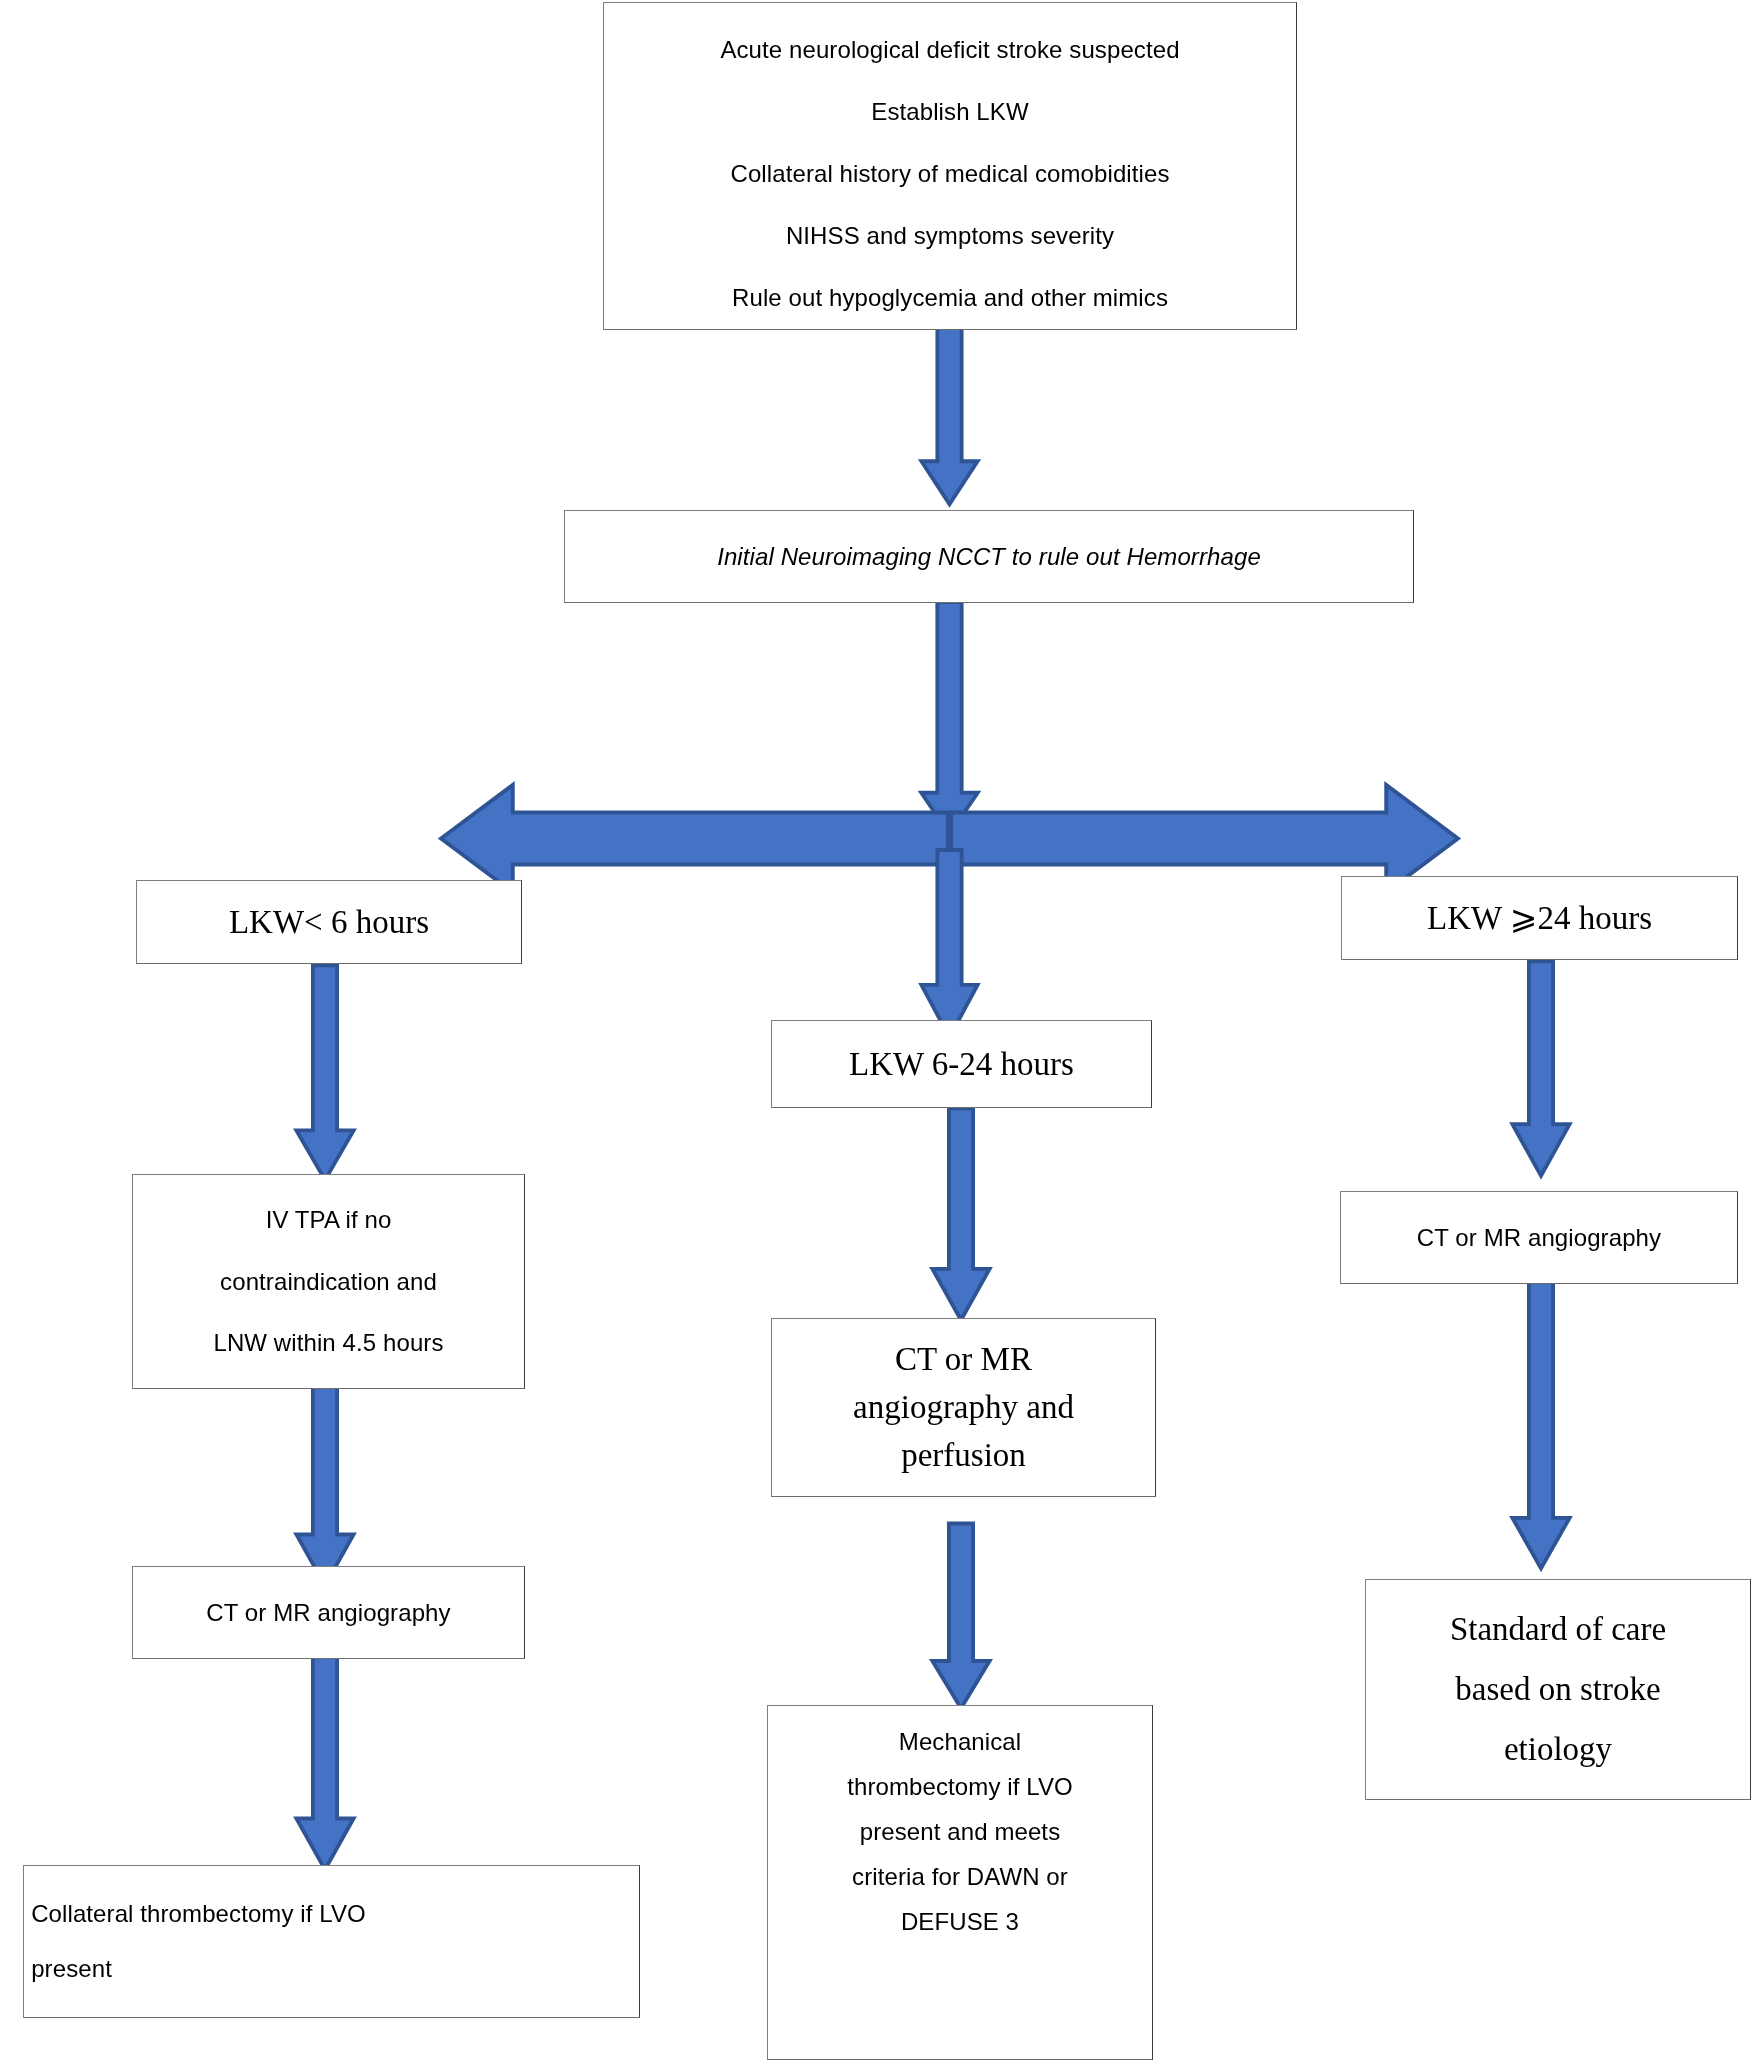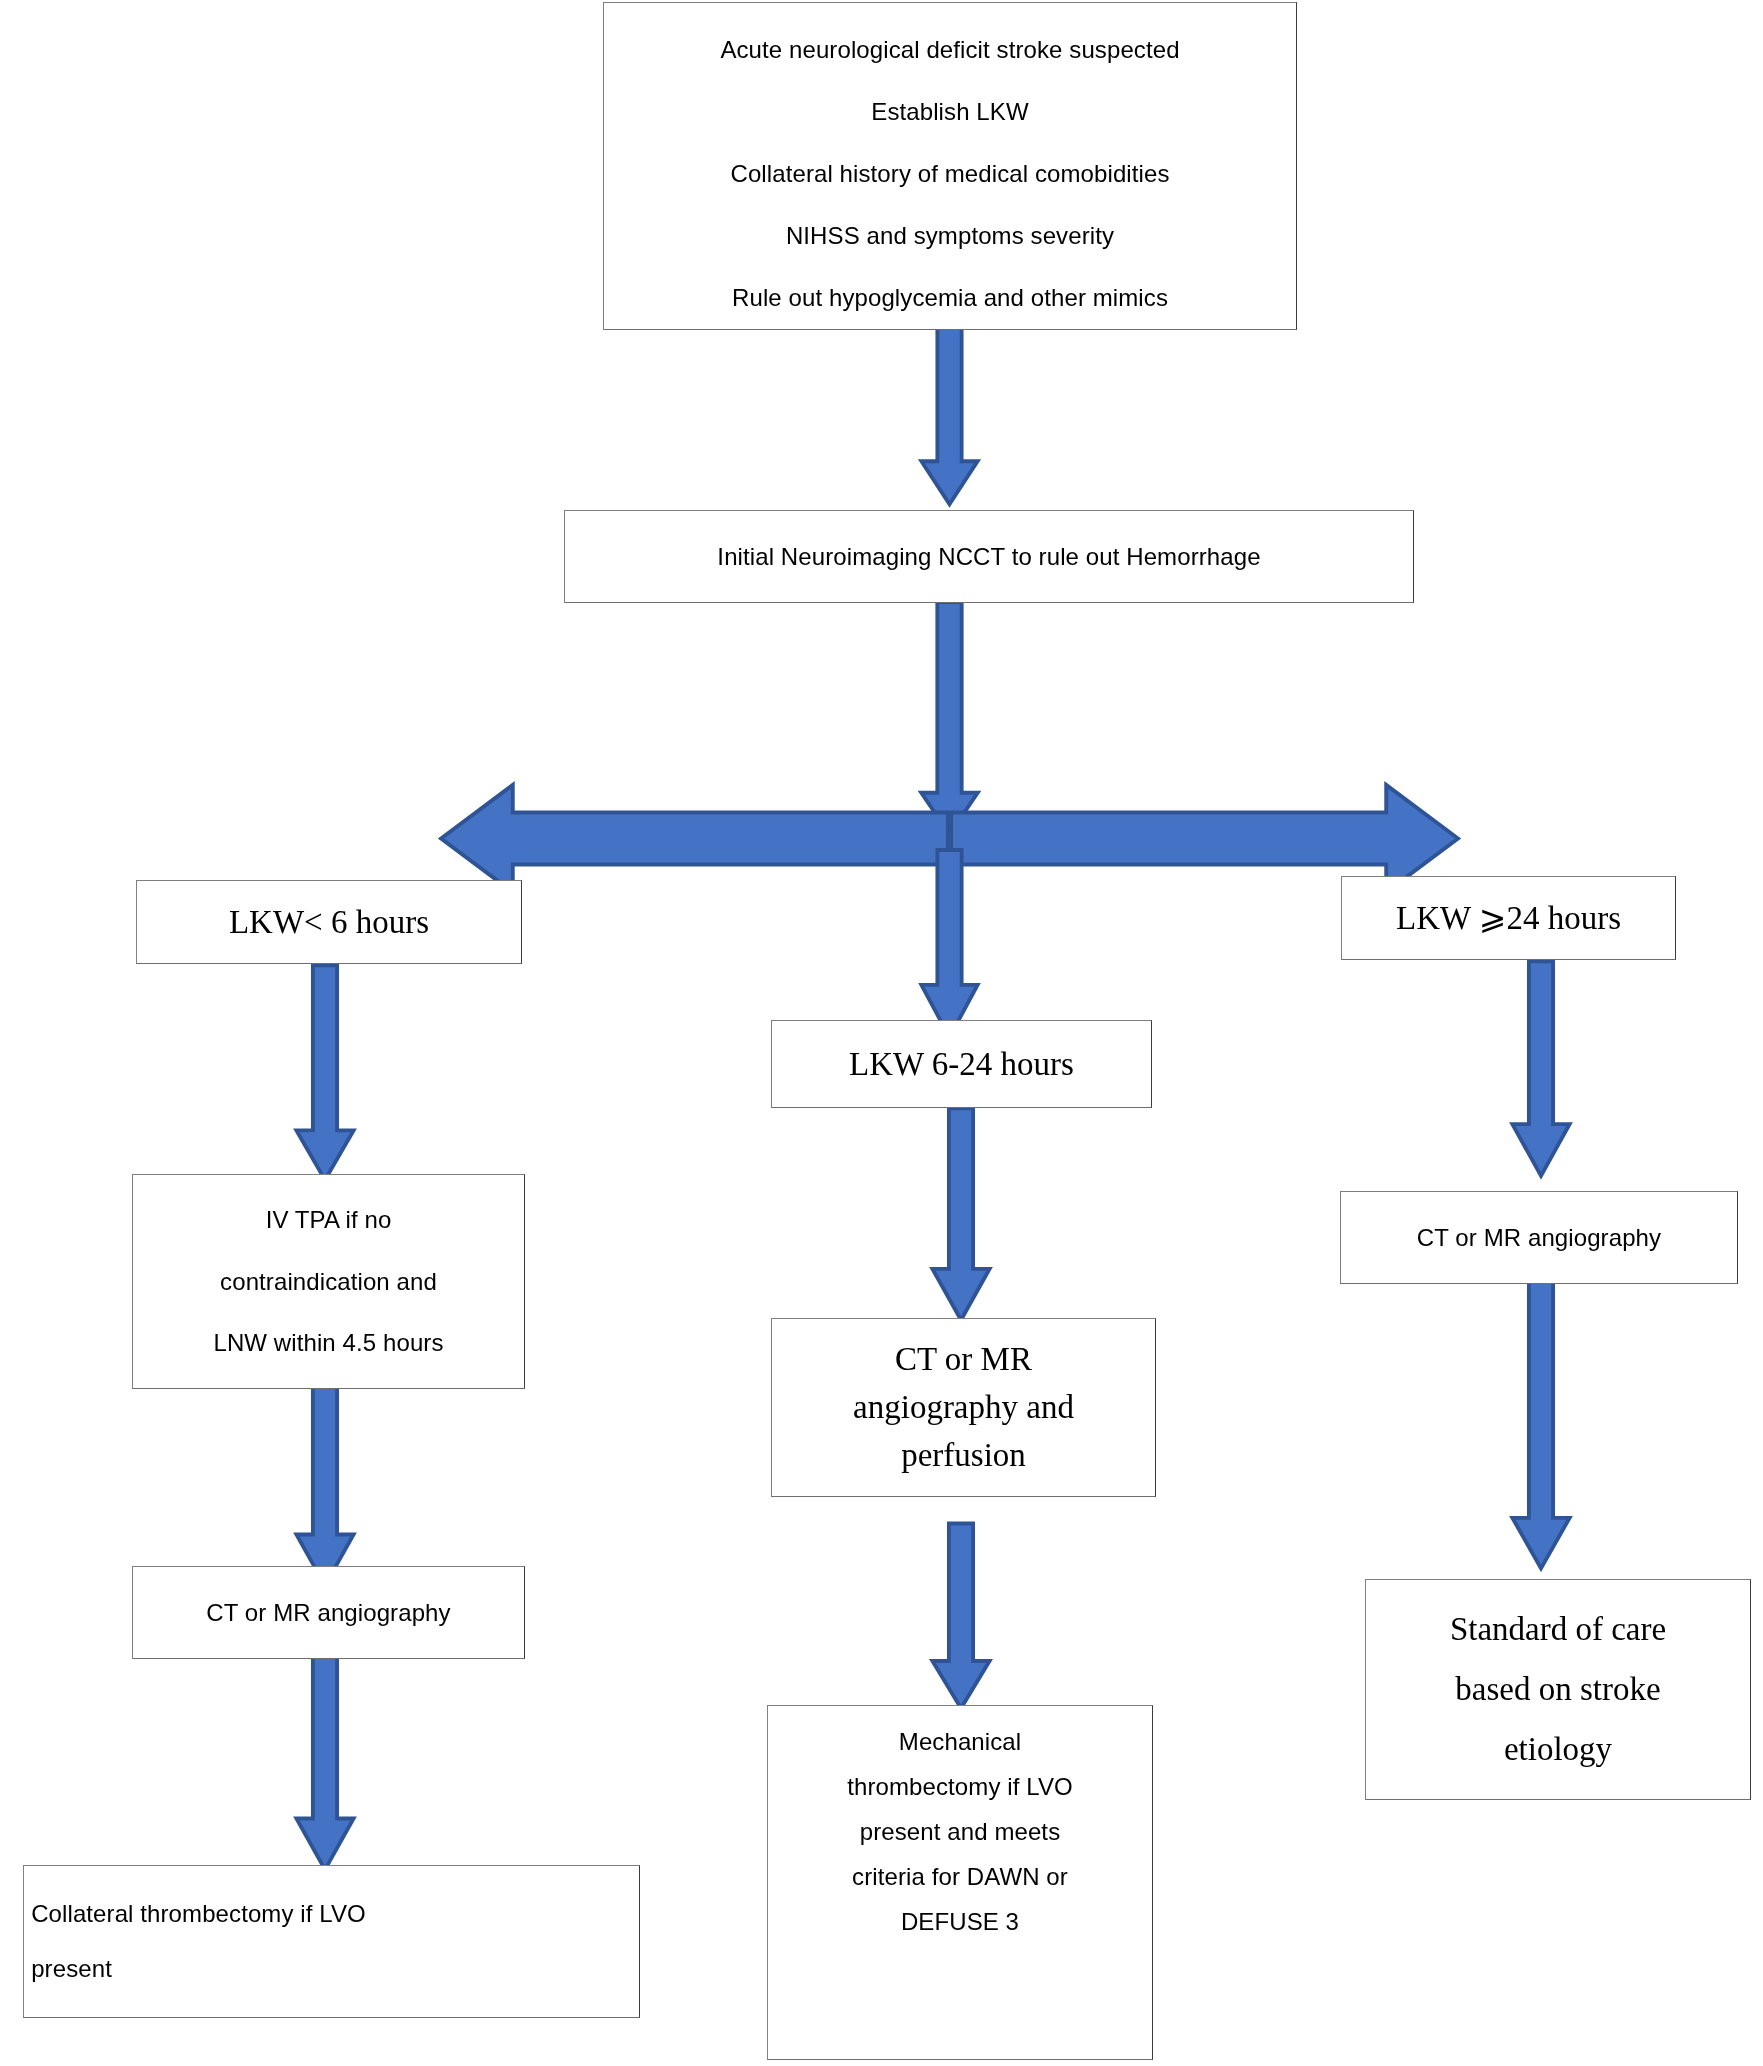--- a/index.html
+++ b/index.html
@@ -78,21 +78,21 @@
     <span class="line">NIHSS and symptoms severity</span>
     <span class="line">Rule out hypoglycemia and other mimics</span>
   </div>
 
   <div class="arrow" style="left:919px; top:317px; width:61px; height:190px;">
     <svg width="61" height="190" viewBox="0 0 110 345">
       <polygon points="33,0 77,0 77,262 106,262 55,340 4,262 33,262" fill="#4472C4" stroke="#2E5496" stroke-width="7" stroke-linejoin="miter"></polygon>
     </svg>
   </div>
 
-  <div class="box sans" style="left:564px; top:510px; width:850px; height:93px;">
+  <div class="box sans" style="left:564px; top:510px; width:850px; height:93px;font-style:italic;">
     <span class="line">Initial Neuroimaging NCCT to rule out Hemorrhage</span>
   </div>
 
   <div class="arrow" style="left:919px; top:602px; width:61px; height:235px;">
     <svg width="61" height="235" viewBox="0 0 110 425">
       <polygon points="33,0 77,0 77,345 106,345 55,420 4,345 33,345" fill="#4472C4" stroke="#2E5496" stroke-width="7" stroke-linejoin="miter"></polygon>
     </svg>
   </div>
 
   <div class="arrow" style="left:441px; top:775px; width:508px; height:127px;">
@@ -110,21 +110,21 @@
   <div class="arrow" style="left:919px; top:850px; width:61px; height:190px;">
     <svg width="61" height="190" viewBox="0 0 110 345">
       <polygon points="33,0 77,0 77,245 106,245 55,340 4,245 33,245" fill="#4472C4" stroke="#2E5496" stroke-width="7" stroke-linejoin="miter"></polygon>
     </svg>
   </div>
 
   <div class="box serif" style="left:136px; top:880px; width:386px; height:84px;">
     <span class="line">LKW&lt; 6 hours</span>
   </div>
 
-  <div class="box serif" style="left:1341px; top:876px; width:335px; height:84px;">
+  <div class="box serif" style="left:1341px; top:876px; width:397px; height:84px;">
     <span class="line">LKW  ⩾24 hours</span>
   </div>
 
   <div class="box serif" style="left:771px; top:1020px; width:381px; height:88px;">
     <span class="line">LKW 6-24 hours</span>
   </div>
 
   <div class="arrow" style="left:292px; top:965px; width:66px; height:218px;">
     <svg width="66" height="218" viewBox="0 0 120 395">
       <polygon points="38,0 82,0 82,300 112,300 60,390 8,300 38,300" fill="#4472C4" stroke="#2E5496" stroke-width="7" stroke-linejoin="miter"></polygon>

